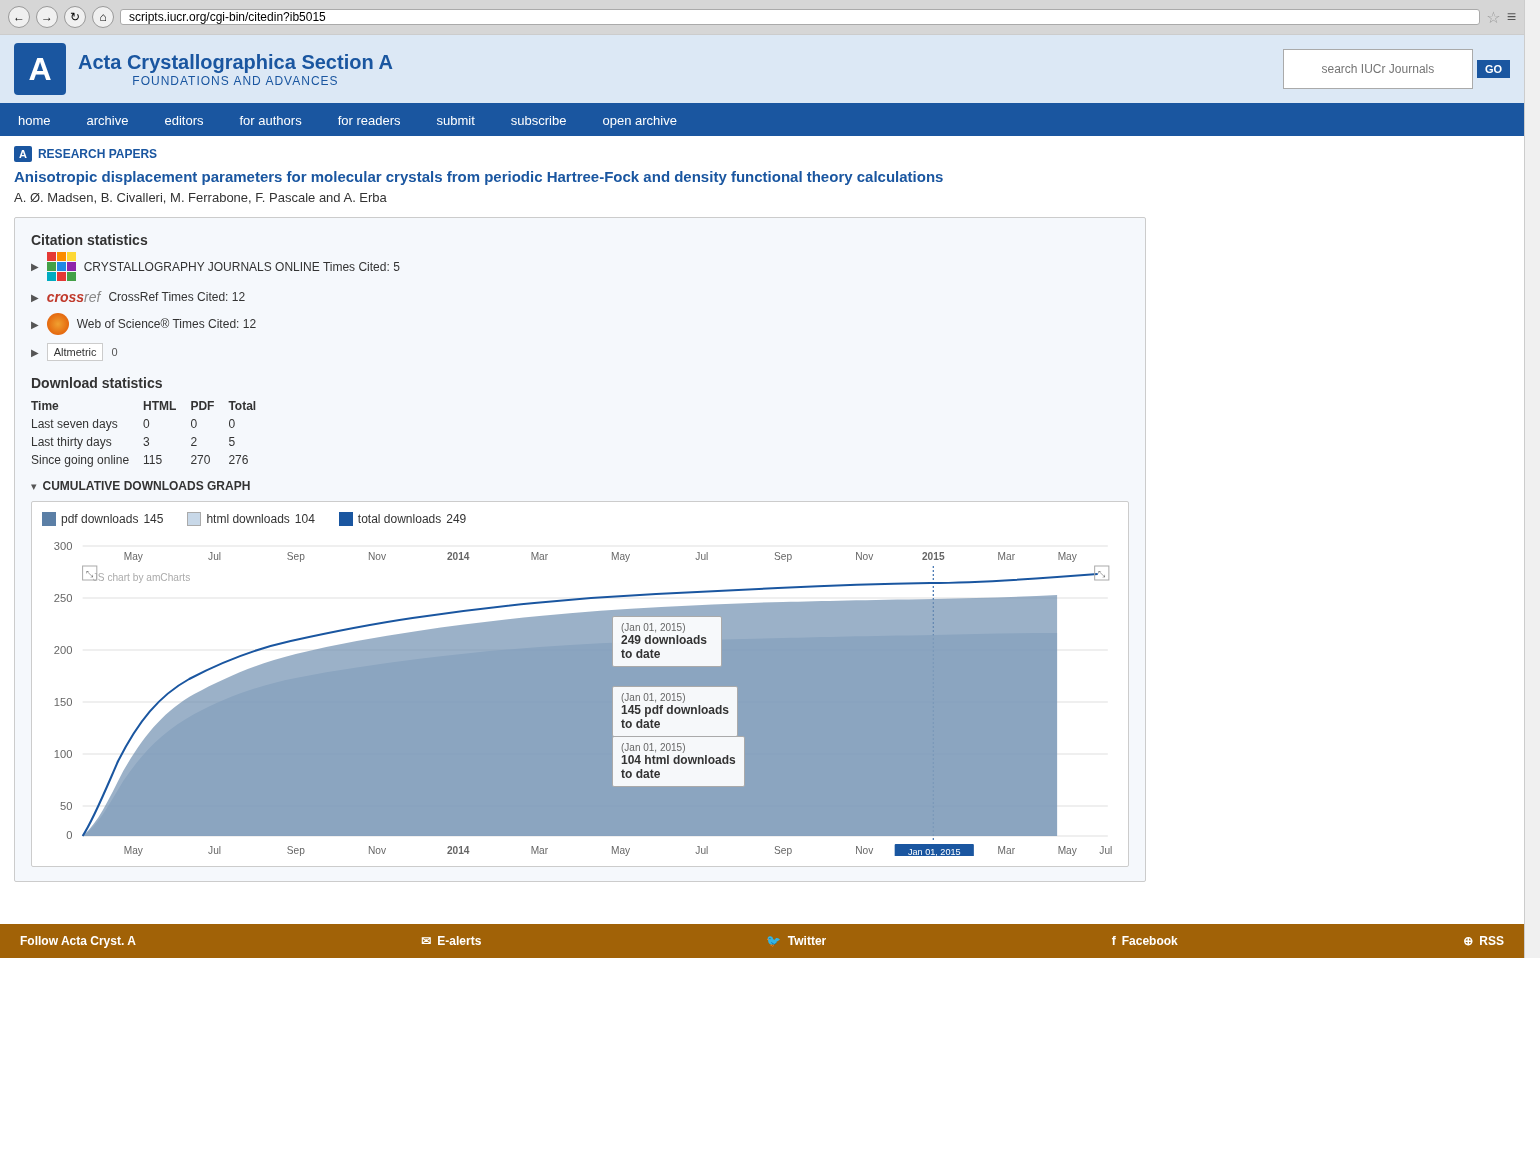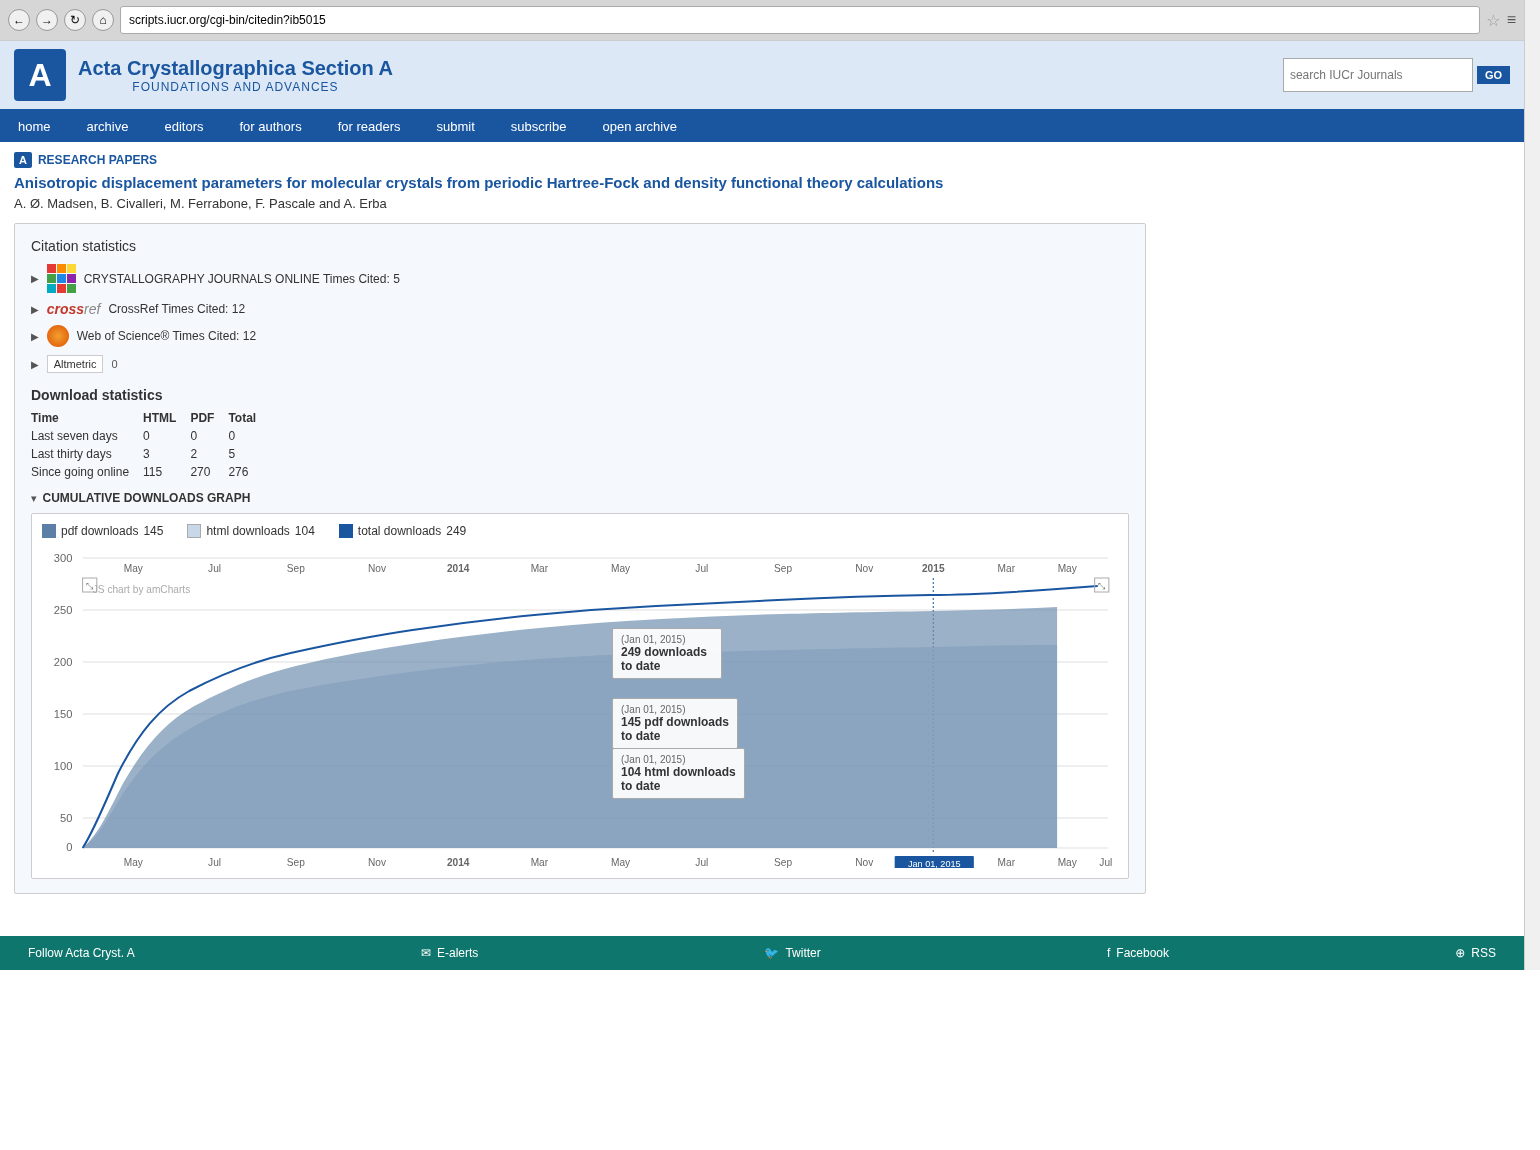--- a/index.html
+++ b/index.html
@@ -2,59 +2,59 @@
 <html><head>
   <meta charset="utf-8">
   <style>
     * { box-sizing: border-box; margin: 0; padding: 0; }
     body { font-family: Arial, sans-serif; font-size: 13px; background: #fff; color: #333; }
 
     
     .browser-chrome { background: #e8e8e8; border-bottom: 1px solid #ccc; }
     .browser-toolbar { display: flex; align-items: center; padding: 6px 8px; gap: 6px; background: #d6d6d6; }
     .nav-btn { width: 22px; height: 22px; border-radius: 50%; border: 1px solid #999; background: #f0f0f0; cursor: pointer; display: flex; align-items: center; justify-content: center; font-size: 12px; }
-    .address-bar { flex: 1; height: 28px; border: 1px solid #aaa; border-radius: 3px; padding: 0 8px; font-size: 12px; background: #fff; }
+    .address-bar { flex: 1; height: 16px; border: 1px solid #aaa; border-radius: 3px; padding: 0 8px; font-size: 12px; background: #fff; }
     .star-btn { font-size: 16px; color: #999; cursor: pointer; }
     .menu-btn { font-size: 16px; color: #555; cursor: pointer; }
 
     
     .iucr-top-bar { background: #dce8f5; display: flex; align-items: center; padding: 4px 10px; justify-content: space-between; }
     .iucr-top-right { display: flex; align-items: center; gap: 6px; }
     .iucr-logo-btn { background: #1565c0; color: #fff; font-size: 11px; font-weight: bold; padding: 2px 7px; border-radius: 2px; cursor: pointer; }
     .it-btn { background: #4caf50; color: #fff; font-size: 11px; font-weight: bold; padding: 2px 6px; border-radius: 2px; cursor: pointer; }
     .wdc-btn { background: #1565c0; color: #fff; font-size: 11px; font-weight: bold; padding: 2px 6px; border-radius: 2px; cursor: pointer; }
 
     
     .journal-header { background: #dce8f5; padding: 8px 14px; display: flex; align-items: center; gap: 12px; border-bottom: 2px solid #1a56a0; }
     .journal-logo { width: 52px; height: 52px; background: #1a56a0; display: flex; align-items: center; justify-content: center; color: #fff; font-size: 32px; font-weight: bold; border-radius: 4px; }
     .journal-logo-text { display: flex; flex-direction: column; text-align: center; }
     .journal-title-main { font-size: 20px; color: #1a56a0; font-weight: bold; }
     .journal-subtitle { font-size: 12px; color: #1a56a0; letter-spacing: 1px; }
     .journal-search-area { margin-left: auto; display: flex; align-items: center; gap: 4px; }
-    .search-input { width: 190px; height: 34px; border: 1px solid #aaa; padding: 0 6px; font-size: 12px; }
+    .search-input { width: 190px; height: 40px; border: 1px solid #aaa; padding: 0 6px; font-size: 12px; text-align: center; }
     .go-btn { background: #1a56a0; color: #fff; font-size: 11px; font-weight: bold; padding: 3px 8px; border: none; cursor: pointer; }
 
     
     .nav-bar { background: #1a56a0; display: flex; align-items: center; padding: 0; }
     .nav-item { color: #fff; font-size: 13px; padding: 8px 18px; cursor: pointer; text-decoration: none; display: block; }
 
     
     .main-content { padding: 10px 14px; max-width: 1160px; }
 
     .breadcrumb-bar { display: flex; align-items: center; gap: 6px; margin-bottom: 6px; }
     .breadcrumb-badge { background: #1a56a0; color: #fff; font-size: 11px; font-weight: bold; padding: 2px 5px; border-radius: 2px; }
     .breadcrumb-label { font-size: 12px; color: #1a56a0; text-transform: uppercase; font-weight: bold; }
 
     .article-ref { font-size: 12px; color: #555; margin-bottom: 4px; }
     .article-title { font-size: 15px; color: #1a56a0; font-weight: bold; margin-bottom: 5px; }
     .article-authors { font-size: 13px; color: #333; margin-bottom: 12px; }
 
     
     .stats-box { border: 1px solid #ccc; background: #f5f8fc; padding: 14px 16px; margin-bottom: 12px; border-radius: 2px; }
-    .stats-box-title { font-size: 14px; font-weight: normal; color: #333; margin-bottom: 10px; }
+    .stats-box-title { font-size: 14px; font-weight: bold; color: #333; margin-bottom: 4px; }
 
     .citation-row { display: flex; align-items: center; gap: 8px; margin-bottom: 8px; }
     .citation-arrow { color: #555; font-size: 10px; }
     .citation-text { font-size: 12px; }
 
     
     .altmetric-row { display: flex; align-items: center; gap: 8px; margin: 8px 0 14px 0; }
     .altmetric-badge { border: 1px solid #ccc; background: #fff; font-size: 11px; padding: 2px 6px; cursor: pointer; }
     .altmetric-score { font-size: 11px; color: #555; }
 
@@ -79,21 +79,21 @@
 
     
     .chart-svg { width: 100%; height: 100%; }
 
     
     .tooltip-box { position: absolute; background: rgba(255,255,255,0.92); border: 1px solid #aaa; padding: 5px 8px; font-size: 11px; border-radius: 2px; pointer-events: none; }
     .tooltip-date { color: #666; font-size: 10px; }
     .tooltip-value { font-weight: bold; font-size: 12px; }
 
     
-    .footer { background: #0f766e; color: #fff; padding: 10px 28px; display: flex; align-items: center; justify-content: space-between; font-size: 12px; margin-top: 20px; }
+    .footer { background: #a16207; color: #fff; padding: 10px 20px; display: flex; align-items: center; justify-content: space-between; font-size: 12px; margin-top: 20px; font-weight: bold; }
     .footer-item { display: flex; align-items: center; gap: 6px; }
 
     
     .page-wrapper { display: flex; }
     .page-main { flex: 1; overflow: hidden; }
     .scrollbar { width: 16px; background: #f0f0f0; border-left: 1px solid #ccc; }
 
     
     .crossref-logo { font-size: 14px; font-weight: bold; font-style: italic; color: #c0392b; }
     .crossref-logo span { color: #888; font-style: normal; }

